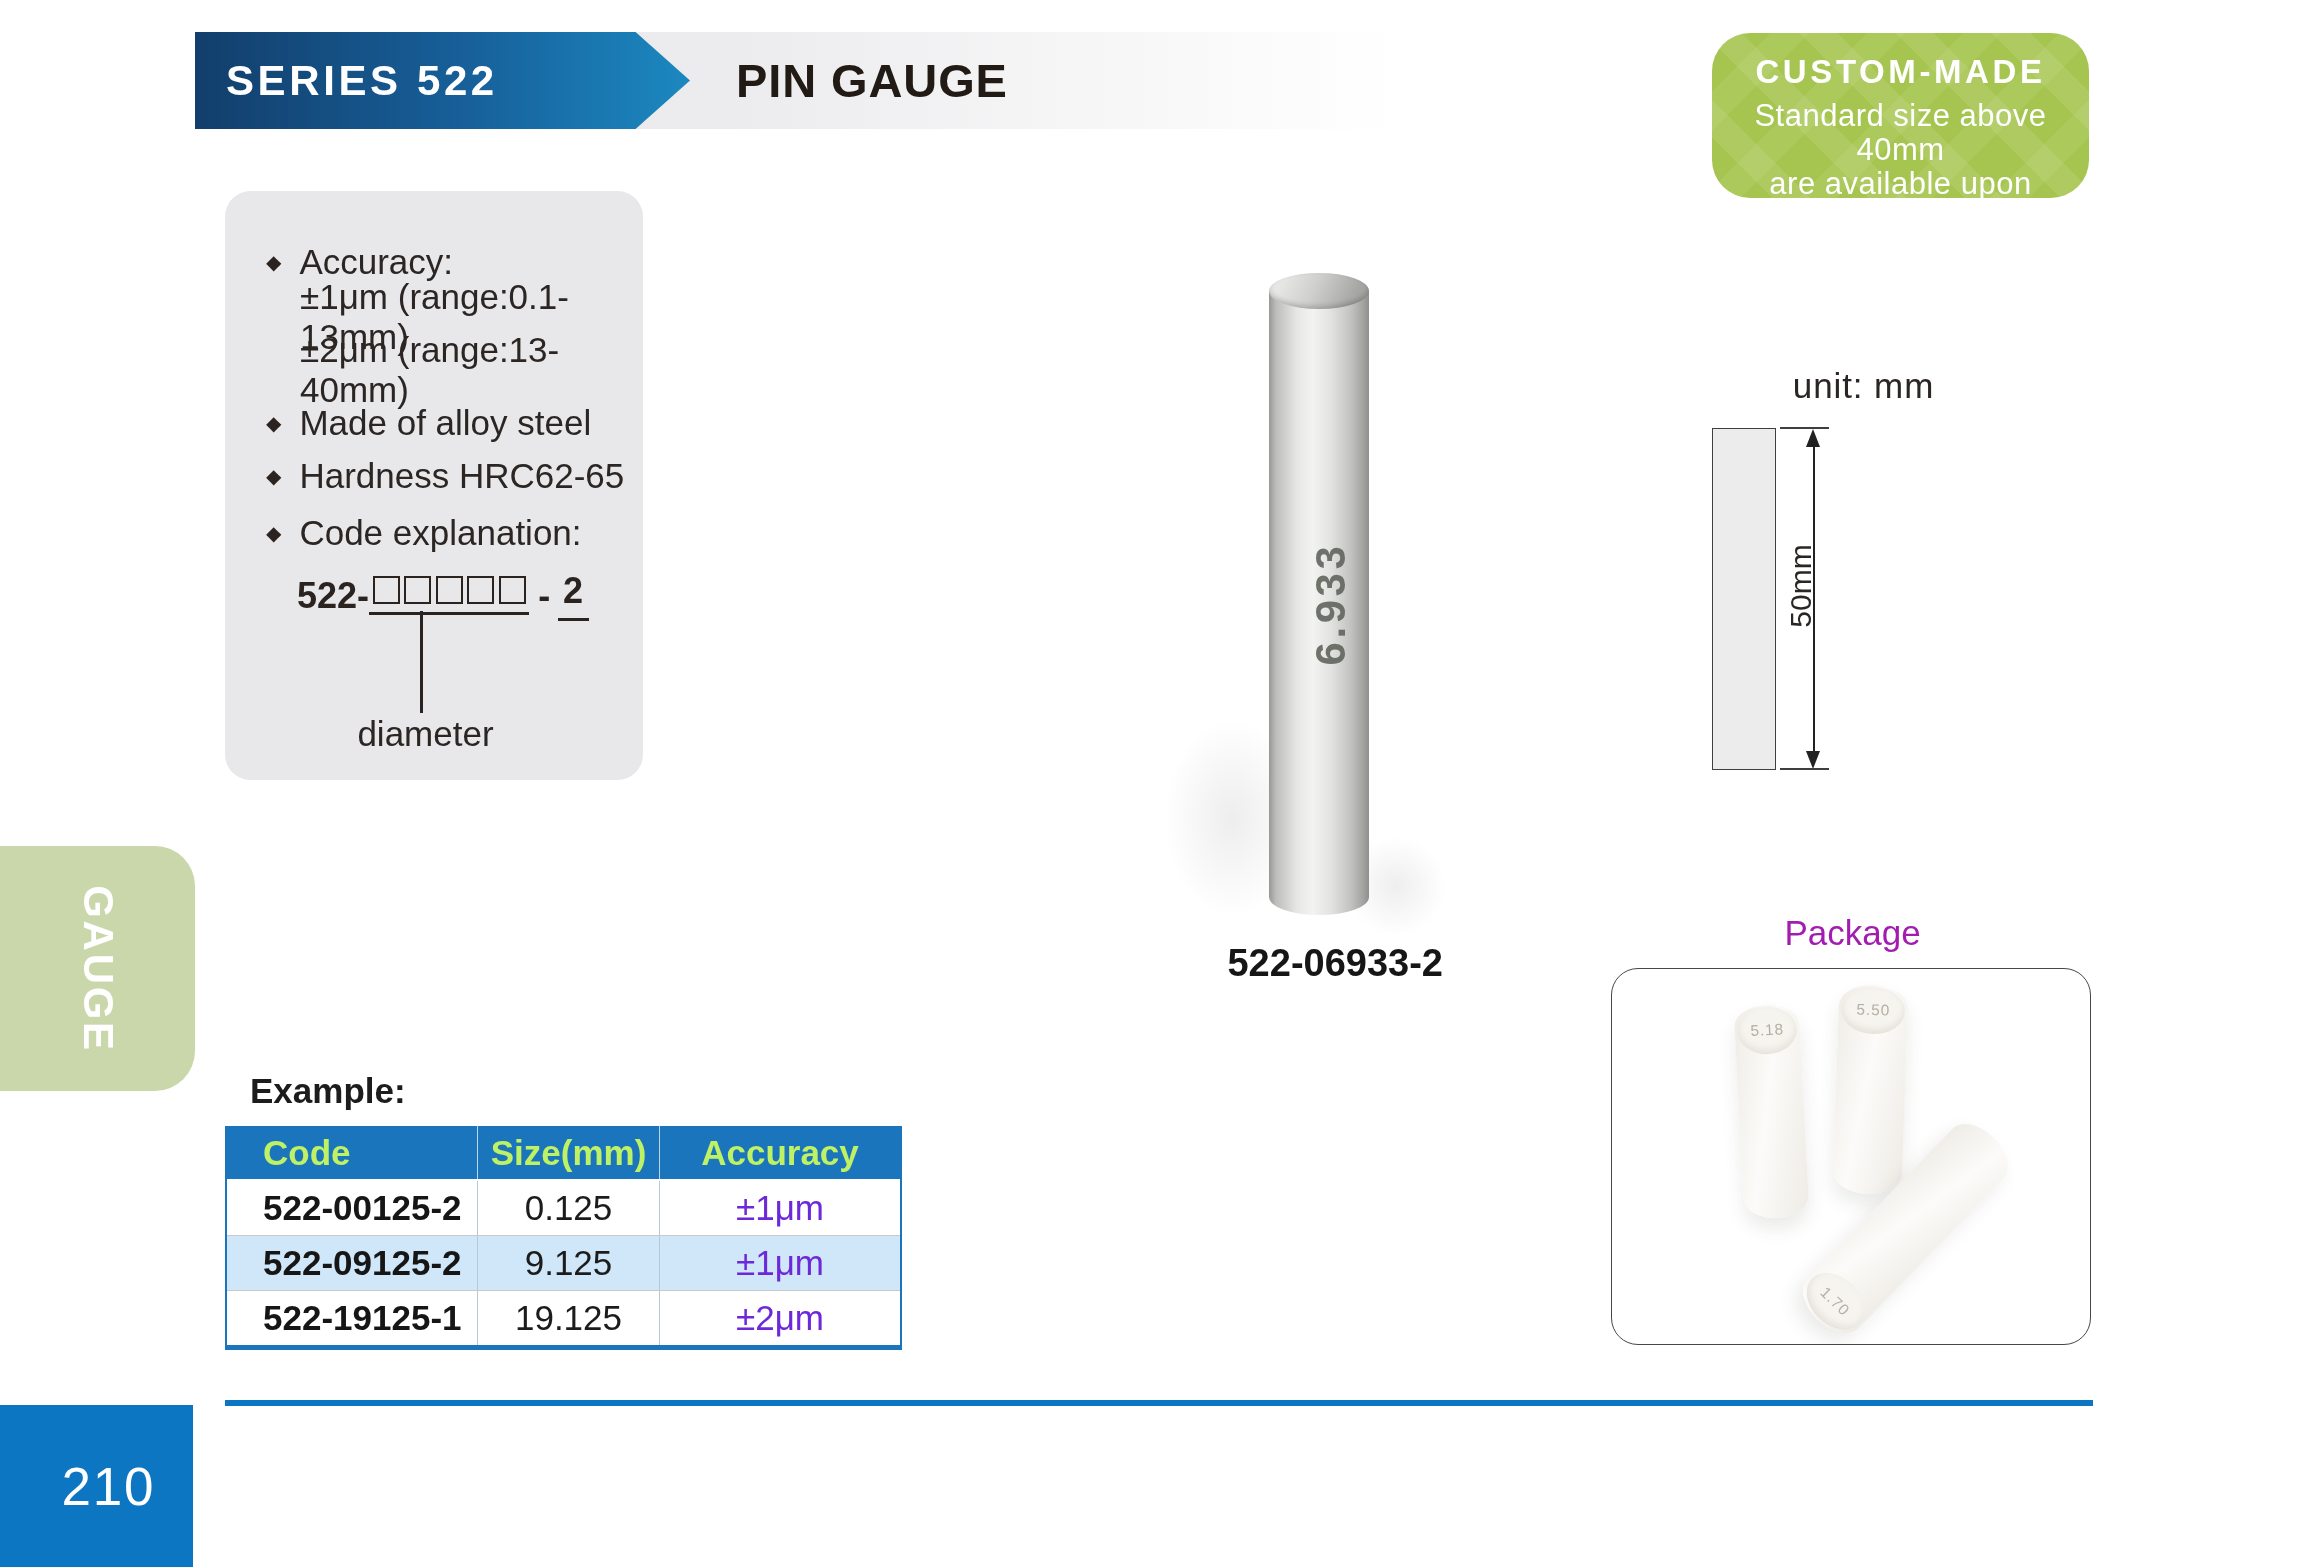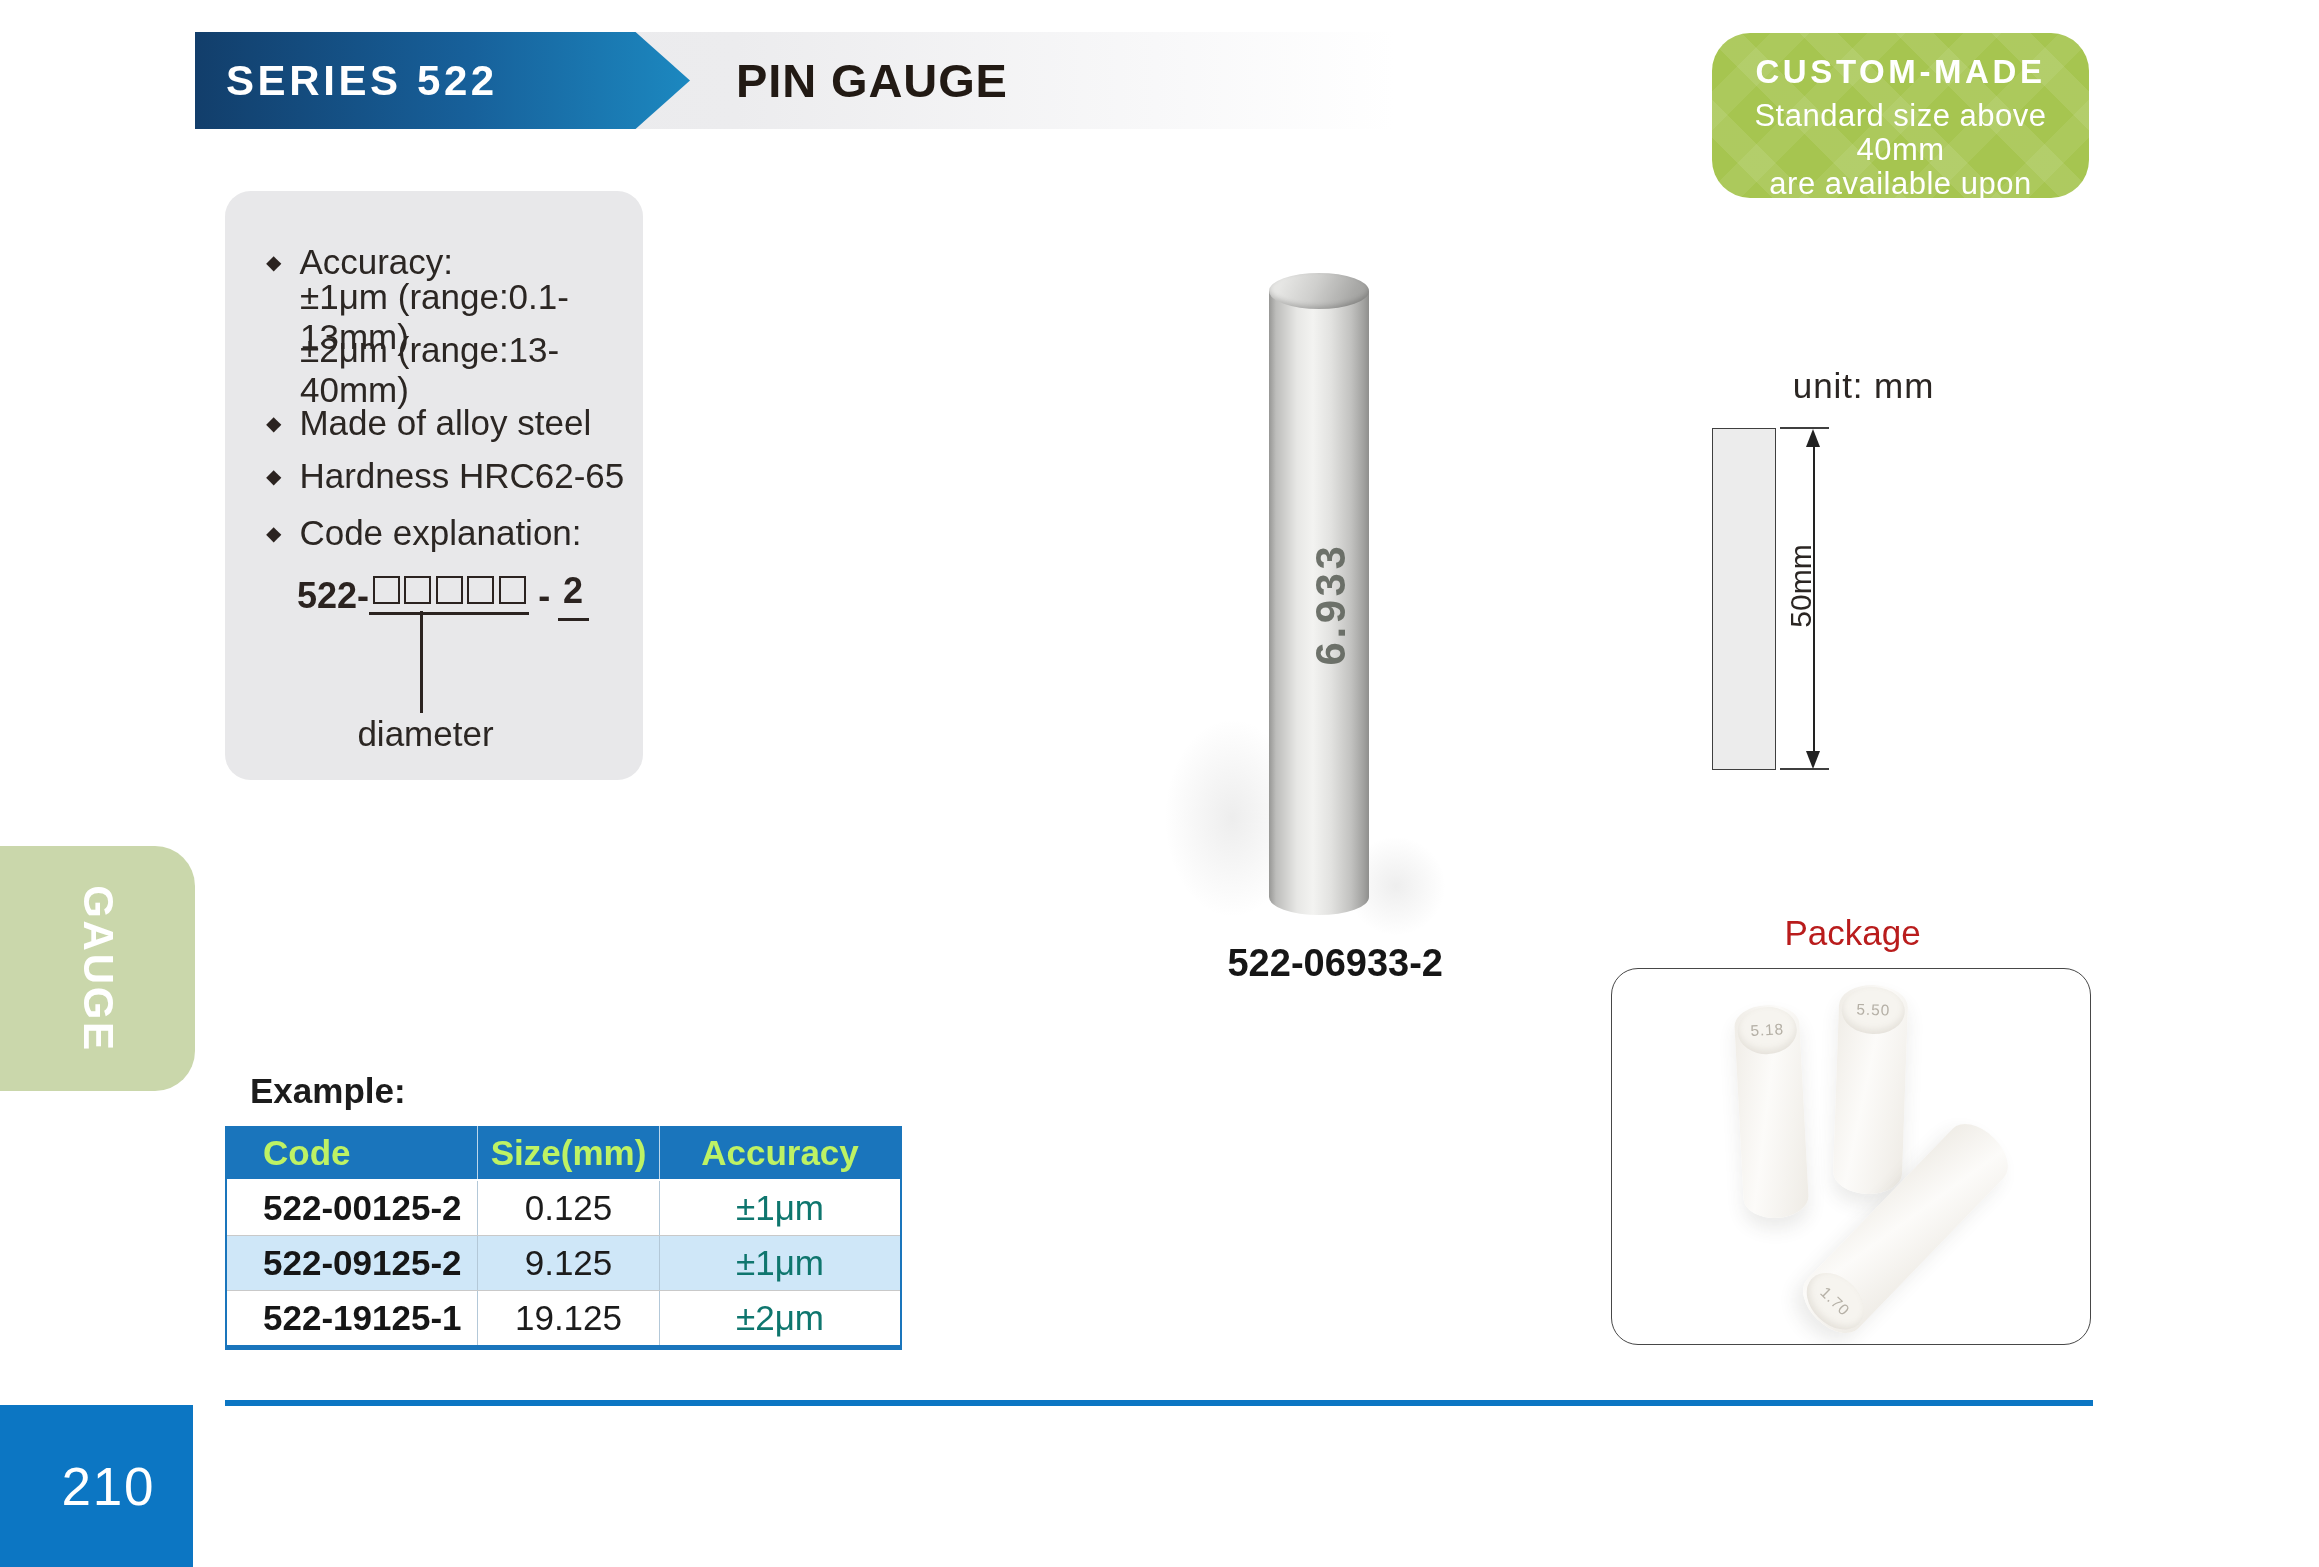--- a/index.html
+++ b/index.html
@@ -129,21 +129,21 @@
   .dim-arrow.up{left:1806px;top:429px;border-bottom:18px solid #222222;}
   .dim-arrow.down{left:1806px;top:751px;border-top:18px solid #222222;}
   .dim-label{
     position:absolute;left:1737px;top:568px;width:127px;height:36px;
     display:flex;align-items:center;justify-content:center;
     transform:rotate(-90deg);font-size:30px;color:#2b2623;
   }
   
   .package-title{
     position:absolute;left:1755px;top:913px;width:195px;text-align:center;
-    font-size:35px;color:#b91c1c;
+    font-size:35px;color:#a21caf;
   }
   .package-box{
     position:absolute;left:1611px;top:968px;width:478px;height:375px;
     border:1.8px solid #474747;border-radius:27px;background:#ffffff;overflow:hidden;
   }
   .tube{
     position:absolute;
     background:linear-gradient(100deg,#efece6 0%,#fcfbf9 45%,#eeebe5 100%);
     border-radius:35px / 22px;
     box-shadow:0 11px 18px rgba(60,55,45,0.10);
@@ -184,21 +184,21 @@
   .col-size{width:182px;justify-content:center;}
   .col-acc{width:240px;justify-content:center;}
   .ex-head{height:53px;background:#1a75bc;}
   .ex-head .ex-cell{color:#bef264;font-weight:bold;}
   .ex-head .col-code{border-right:1.8px solid #bcd7eb;}
   .ex-head .col-size{border-right:1.8px solid #bcd7eb;}
   .ex-body-row{height:54px;background:#ffffff;}
   .ex-body-row.alt{background:#cfe7f8;}
   .ex-body-row .col-code{border-right:1.8px solid #b3c8d8;font-weight:bold;color:#161616;}
   .ex-body-row .col-size{border-right:1.8px solid #b3c8d8;color:#1c1c1c;}
-  .ex-body-row .col-acc{color:#0f766e;}
+  .ex-body-row .col-acc{color:#6d28d9;}
   .ex-body-row.r1{border-top:2.7px solid #ffffff;}
   .ex-body-row.r2{border-top:1.8px solid #c9c9c9;}
   .ex-body-row.r3{border-top:1.8px solid #c9c9c9;}
   
   .footer-rule{position:absolute;left:225px;top:1400px;width:1868px;height:6.4px;background:#0c76c3;}
   .page-number-box{
     position:absolute;left:0;top:1405px;width:193px;height:163px;background:#0c76c3;
     display:flex;align-items:center;justify-content:center;
   }
   .page-number{color:#ffffff;font-size:53px;padding-left:23.6px;letter-spacing:1.8px;}

